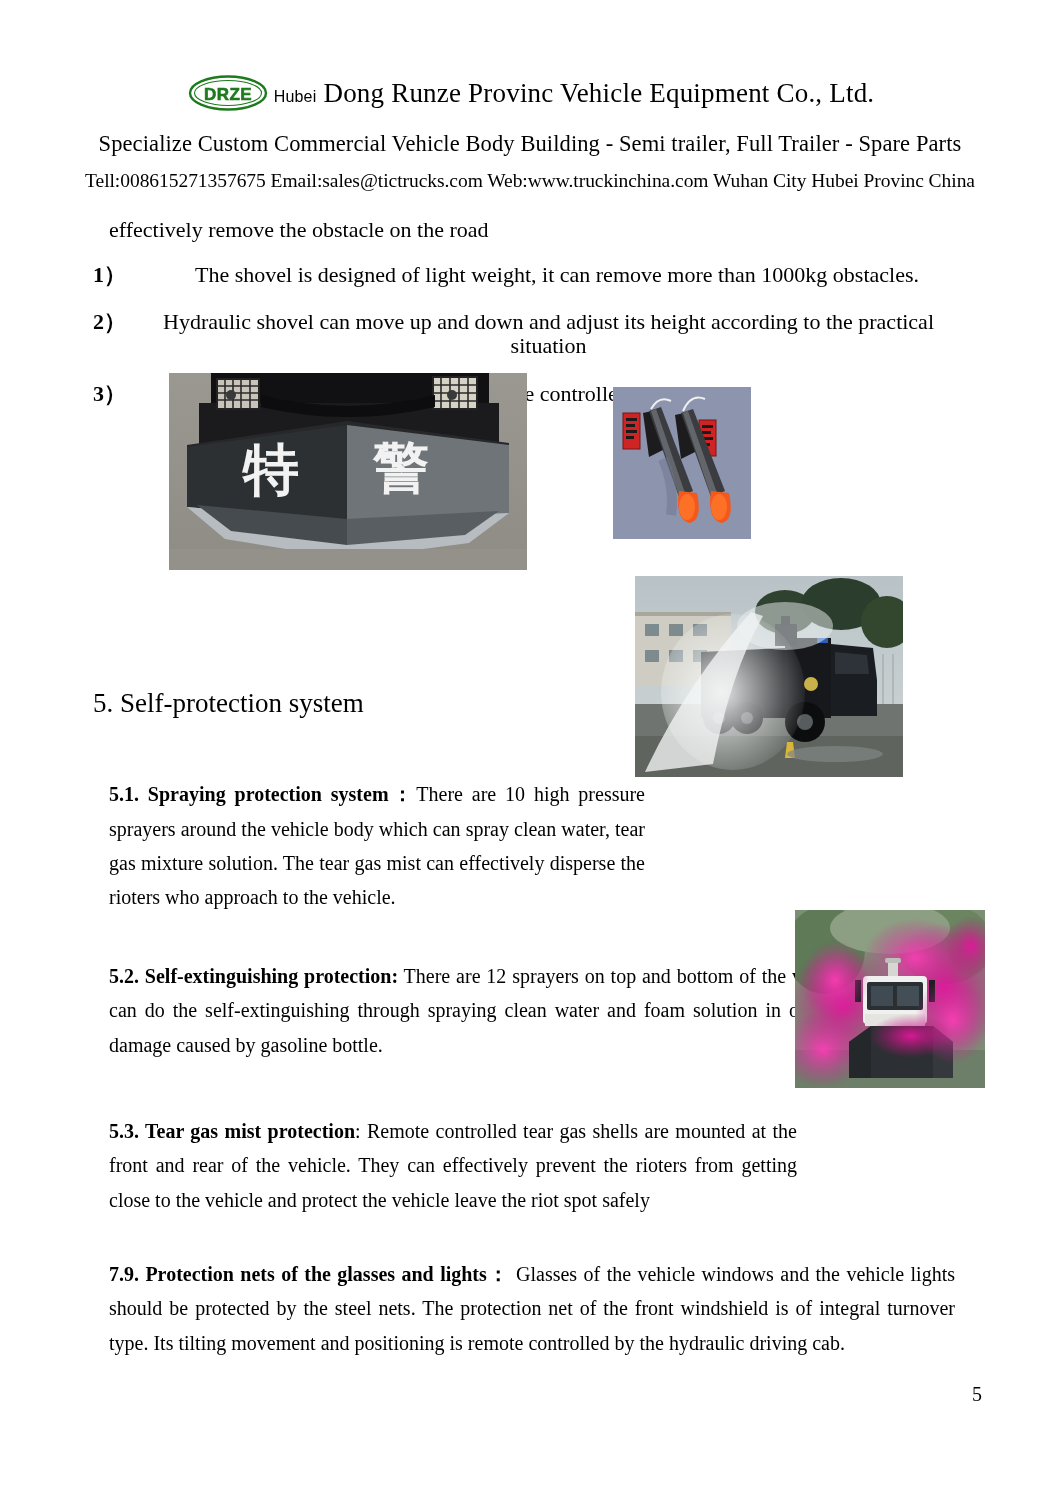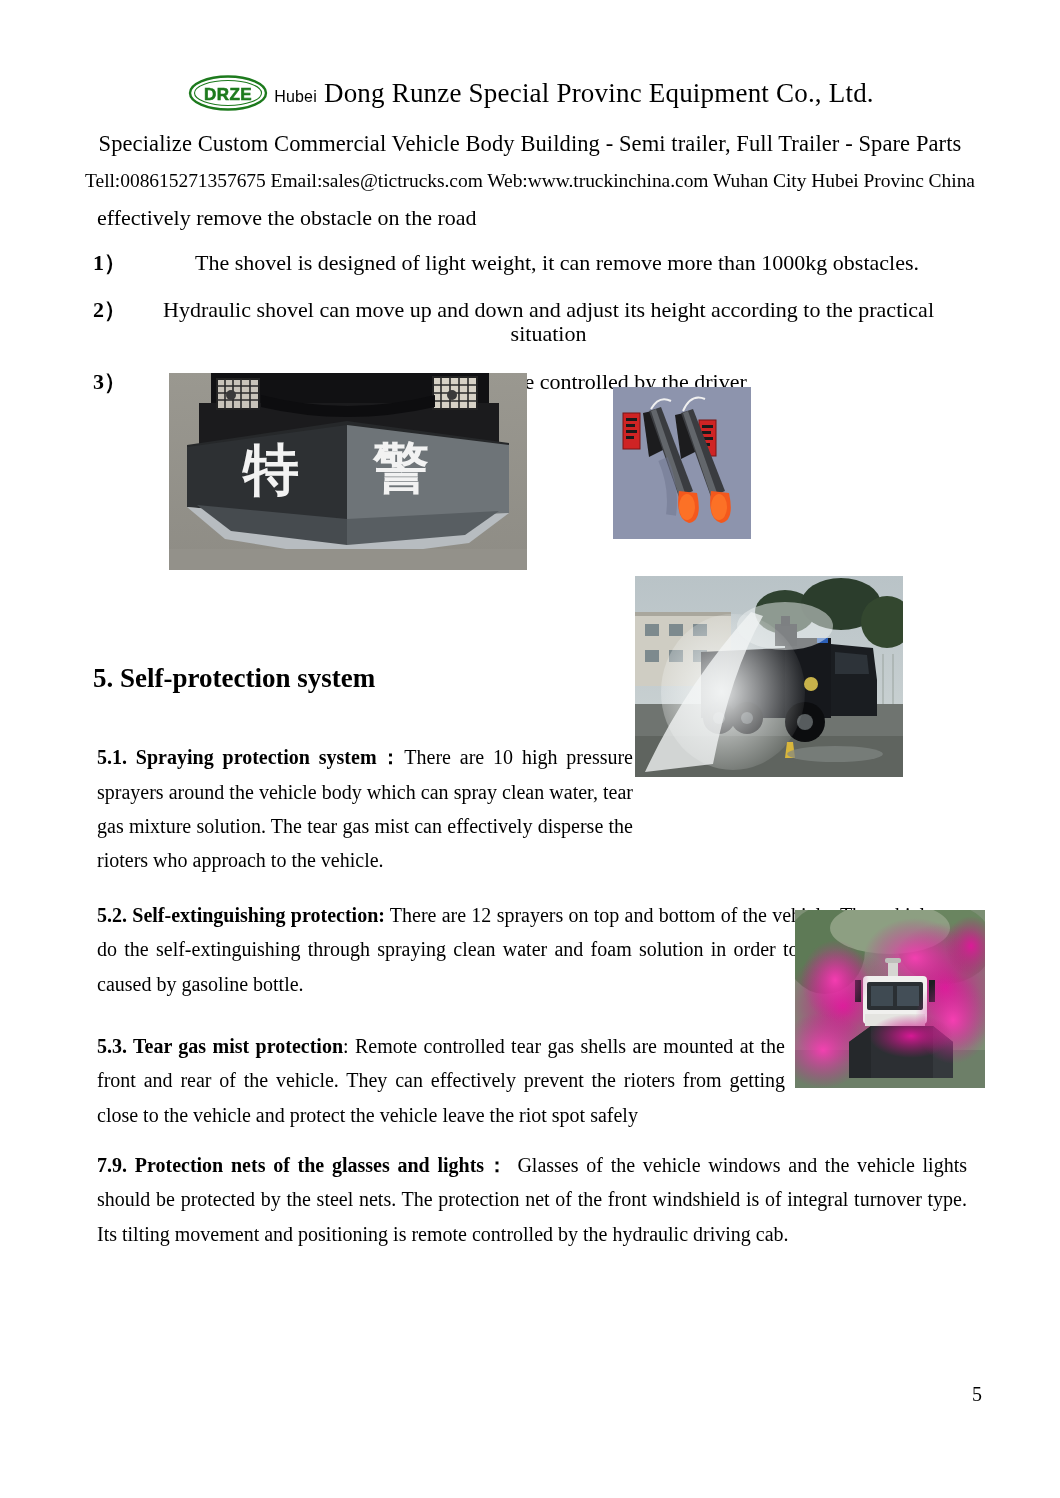--- a/index.html
+++ b/index.html
@@ -65,21 +65,21 @@
     font-family: Liberation Serif, serif;
   }
 
   
   .content {
     position: absolute;
     left: 93px;
     top: 203px;
     width: 878px;
   }
-  p { margin: 4px; }
+  p { margin: 16px; }
 
   .lead-line {
     font-size: 22px;
     line-height: 1.0;
   }
 
   .numlist {
     margin-top: 22px;
   }
   .numitem {
@@ -107,22 +107,22 @@
   
   #photo-launchers { left: 613px; top: 387px; width: 138px; height: 152px; }
   
   #photo-spray-truck { left: 635px; top: 576px; width: 268px; height: 201px; }
   
   #photo-teargas { left: 795px; top: 910px; width: 190px; height: 178px; }
 
   
   .sec-heading {
     font-size: 27px;
-    font-weight: bold;
-    margin-top: 3px;
+    font-weight: normal;
+    margin-top: 16px;
     line-height: 1;
   }
   .para {
     font-size: 20px;
     line-height: 1.72;
     text-align: justify;
     text-justify: inter-word;
   }
   .para b { font-weight: bold; }
 
@@ -152,21 +152,21 @@
   <div class="letterhead">
     <div class="lh-title-row">
       <span class="logo">
         <svg viewBox="0 0 84 40" xmlns="http://www.w3.org/2000/svg">
           <ellipse cx="42" cy="20" rx="38" ry="16.5" fill="none" stroke="#1d7a1d" stroke-width="2.4"></ellipse>
           <ellipse cx="42" cy="20" rx="33.5" ry="12.5" fill="none" stroke="#1d7a1d" stroke-width="1.1"></ellipse>
           <text x="42" y="26.5" font-family="Liberation Sans, sans-serif" font-size="17" font-weight="bold" fill="#1d7a1d" text-anchor="middle" letter-spacing="0.4" stroke="#1d7a1d" stroke-width="0.6">DRZE</text>
         </svg>
       </span>
       <span class="lh-company">
-        <span class="sans">Hubei</span><span> Dong Runze Special Provinc Equipment Co., Ltd.</span>
+        <span class="sans">Hubei</span><span> Dong Runze Provinc Vehicle Equipment Co., Ltd.</span>
       </span>
     </div>
     <div class="lh-tagline">Specialize Custom Commercial Vehicle Body Building - Semi trailer, Full Trailer - Spare Parts</div>
     <div class="lh-contact">Tell:008615271357675 Email:sales@tictrucks.com Web:www.truckinchina.com Wuhan City Hubei Provinc China</div>
   </div>
 
   <div class="content">
 
     <p class="lead-line">effectively remove the obstacle on the road</p>
 

